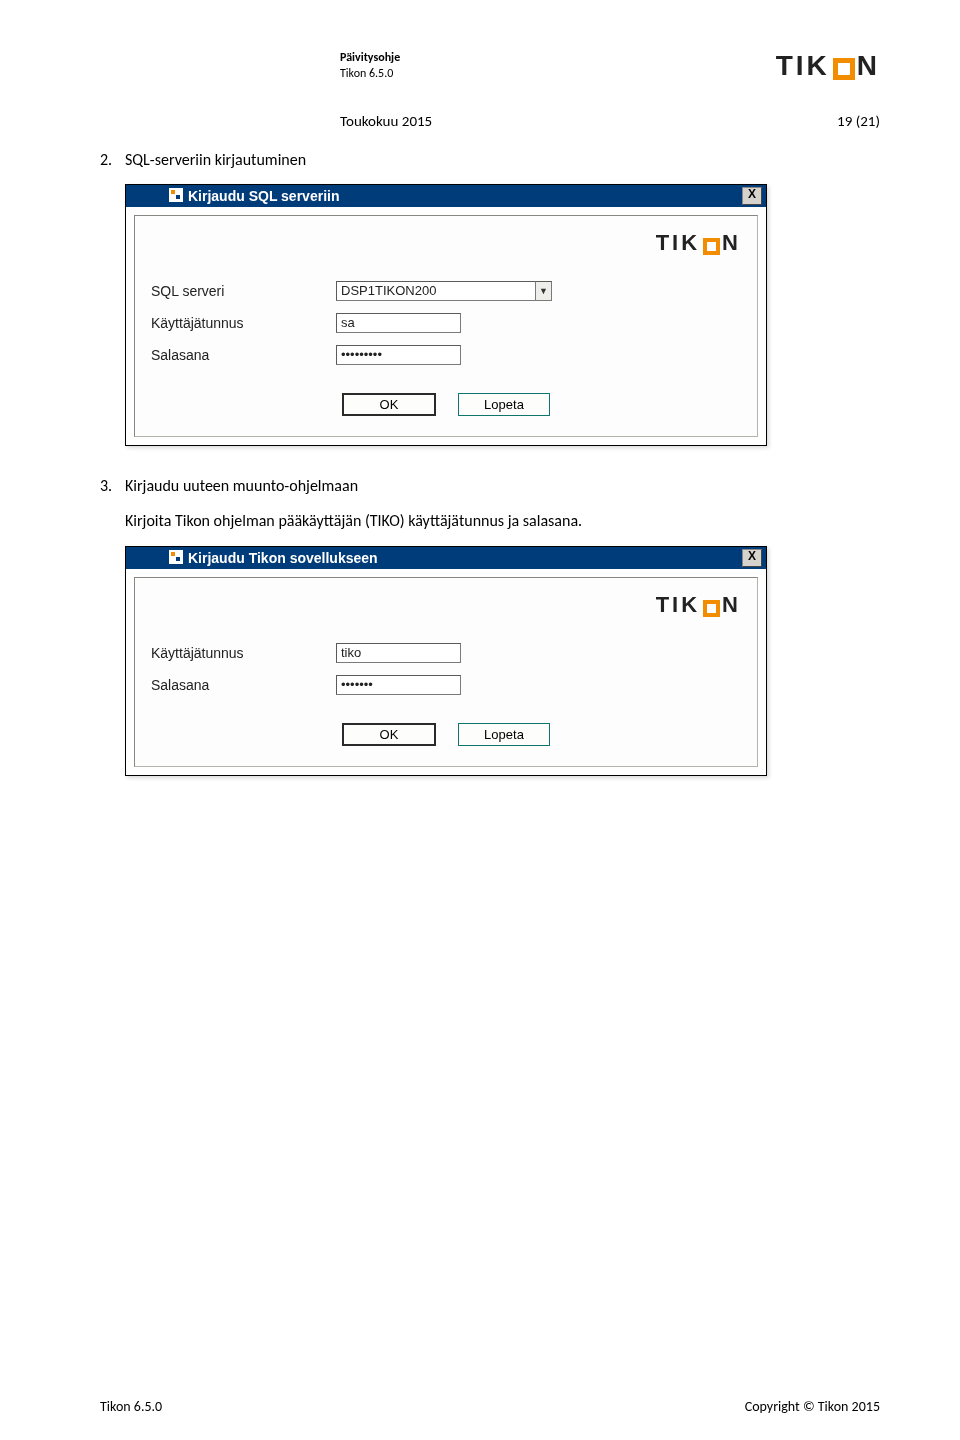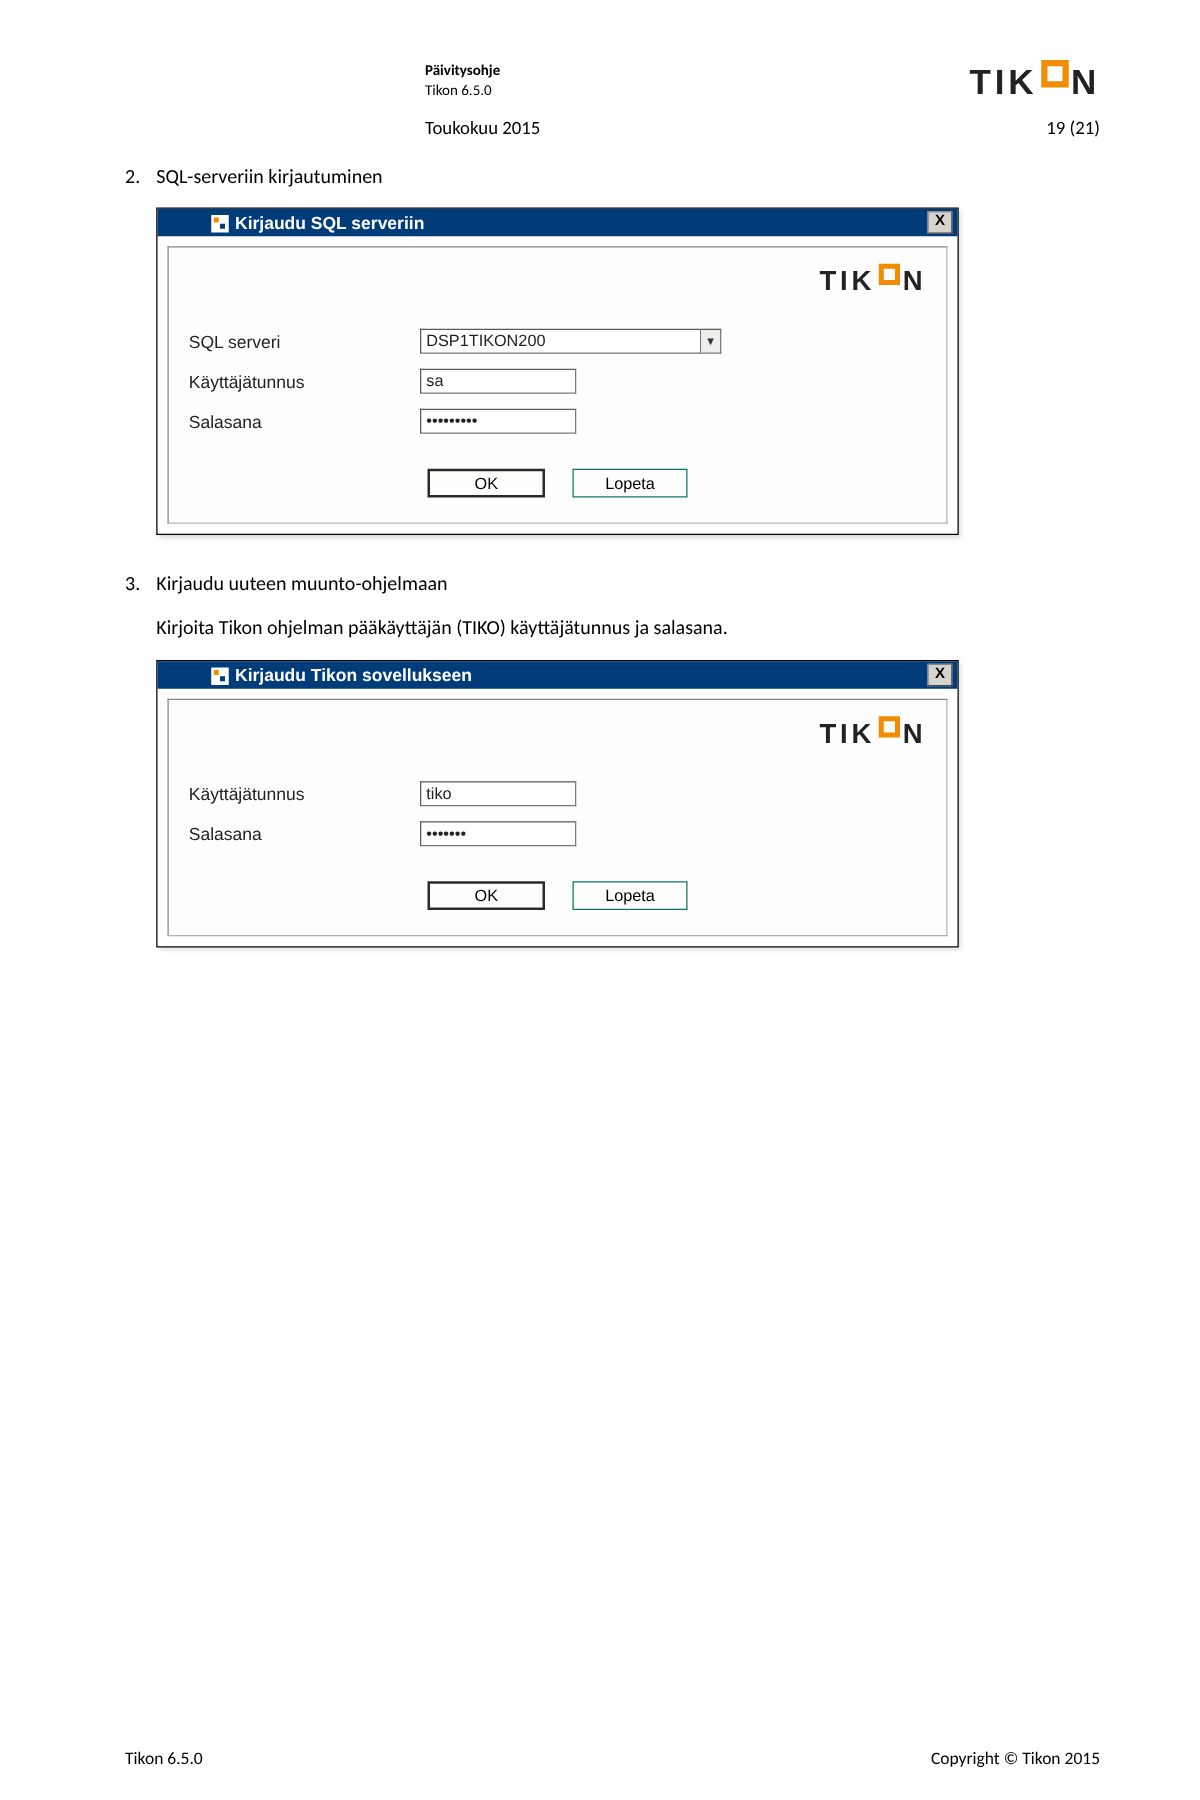--- a/index.html
+++ b/index.html
@@ -28,38 +28,38 @@
     margin-left: 240px;
   }
   .header-left .bold { font-weight: bold; }
   .tikon-logo {
     font-family: Arial, sans-serif;
     font-weight: 900;
     letter-spacing: 3px;
     font-size: 28px;
     color: #222;
     display: flex;
-    align-items: flex-start;
+    align-items: flex-end;
   }
   .tikon-logo .o-box {
     display: inline-block;
     width: 22px;
     height: 22px;
     border: 5px solid #f28c00;
     margin: 0 2px 0 3px;
     vertical-align: middle;
     box-sizing: border-box;
     position: relative;
     top: -2px;
   }
   .dateline {
     display: flex;
     justify-content: space-between;
     font-size: 15px;
-    margin: 12px 0 20px 240px;
+    margin: 30px 0 20px 240px;
   }
   .section-num {
     display: flex;
     font-size: 16px;
     margin-bottom: 15px;
   }
   .section-num .num { width: 25px; flex-shrink:0;}
   .body-text {
     font-size: 16px;
     line-height: 1.35;
@@ -76,21 +76,21 @@
     background: #003b7a;
     color: #fff;
     display: flex;
     align-items: center;
     justify-content: space-between;
     padding: 2px 4px 2px 6px;
     font-size: 14px;
     font-weight: bold;
     font-family: Tahoma, Arial, sans-serif;
   }
-  .dialog-titlebar .left { display: flex; align-items: flex-end; gap: 5px; padding-left: 37px; }
+  .dialog-titlebar .left { display: flex; align-items: flex-start; gap: 5px; padding-left: 37px; }
   .dialog-titlebar .win-icon {
     width: 14px; height: 14px;
     background: #fff;
     display: inline-block;
     position: relative;
   }
   .dialog-titlebar .win-icon::before {
     content:''; position:absolute; left:2px; top:2px; width:4px; height:4px; background:#f28c00;
   }
   .dialog-titlebar .win-icon::after {
@@ -136,21 +136,21 @@
   .form-row .ctrl {
     border: 1px solid #7a7a7a;
     border-top-color:#5a5a5a; border-left-color:#5a5a5a;
     background:#fff;
     height: 20px;
     padding: 1px 4px;
     font-family: Tahoma, Arial, sans-serif;
     font-size: 13px;
     box-sizing: border-box;
   }
-  .form-row .ctrl.wide { width: 225px; }
+  .form-row .ctrl.wide { width: 200px; }
   .form-row .ctrl.mid { width: 125px; }
   .form-row .combo {
     display:flex; align-items:stretch;
   }
   .form-row .combo .arrow {
     width: 16px; height:20px;
     border:1px solid #7a7a7a;
     border-left: none;
     border-top-color:#5a5a5a;
     background:#eeeeea;

